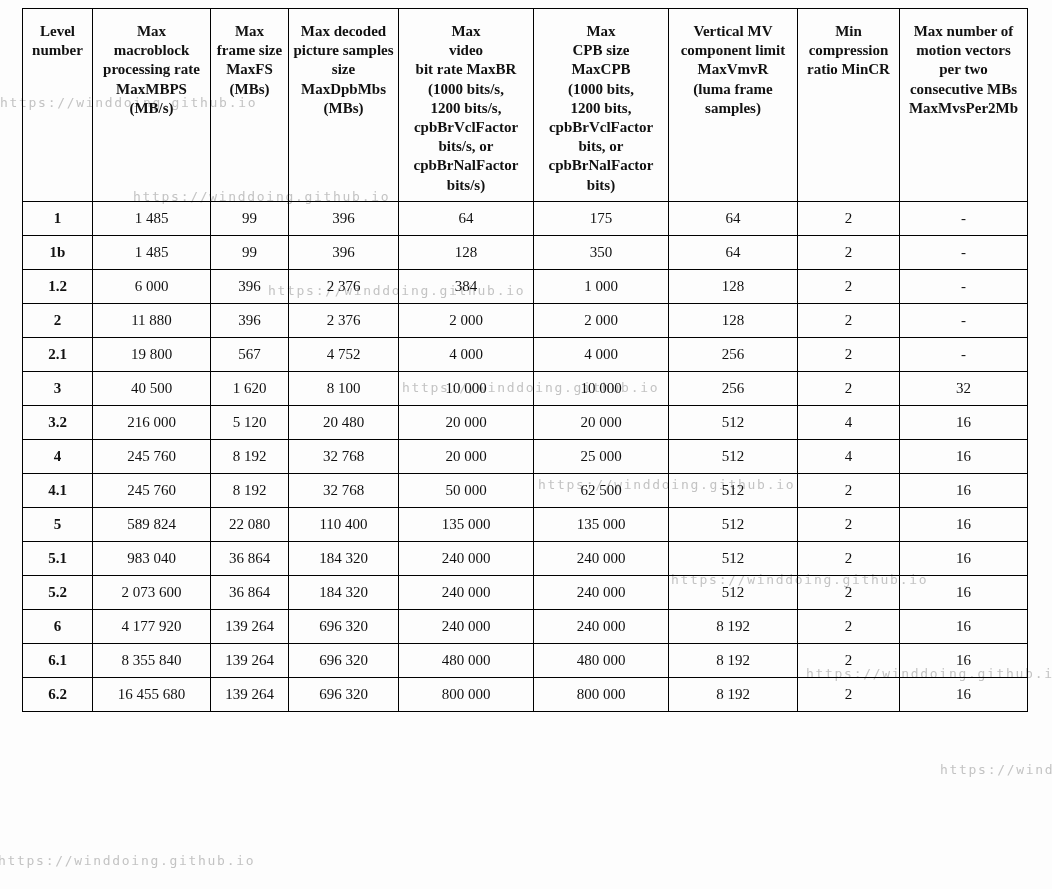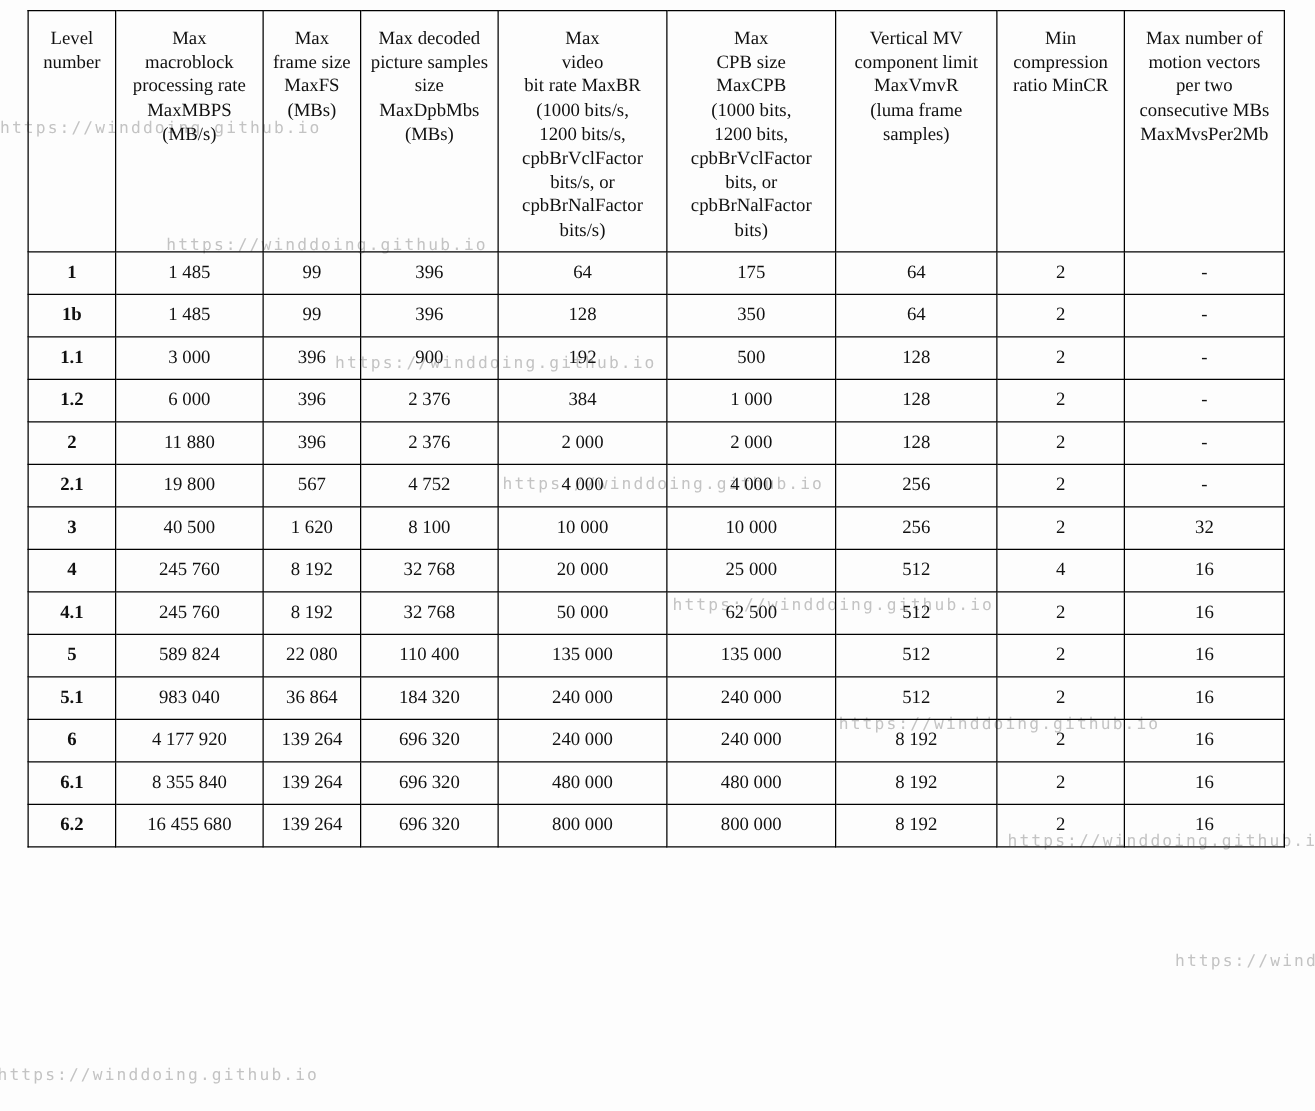--- a/index.html
+++ b/index.html
@@ -41,21 +41,21 @@
   .levels-table th, .levels-table td {
     border: 1.5px solid #000000;
     background: transparent;
     text-align: center;
     overflow: hidden;
   }
   .levels-table thead tr {
     height: 192px;
   }
   .levels-table th.col-header {
-    font-weight: normal;
+    font-weight: bold;
     font-size: 15px;
     line-height: 1.28;
     vertical-align: top;
     padding: 13px 1px 6px 1px;
     white-space: pre-line;
   }
   .levels-table tbody tr {
     height: 34px;
   }
   .levels-table tbody td, .levels-table tbody th {
@@ -162,31 +162,20 @@
         <td class="data-cell">1 485</td>
         <td class="data-cell">99</td>
         <td class="data-cell">396</td>
         <td class="data-cell">128</td>
         <td class="data-cell">350</td>
         <td class="data-cell">64</td>
         <td class="data-cell">2</td>
         <td class="data-cell">-</td>
       </tr>
       <tr>
-        <th class="level-cell">1.1</th>
-        <td class="data-cell">3 000</td>
-        <td class="data-cell">396</td>
-        <td class="data-cell">900</td>
-        <td class="data-cell">192</td>
-        <td class="data-cell">500</td>
-        <td class="data-cell">128</td>
-        <td class="data-cell">2</td>
-        <td class="data-cell">-</td>
-      </tr>
-      <tr>
         <th class="level-cell">1.2</th>
         <td class="data-cell">6 000</td>
         <td class="data-cell">396</td>
         <td class="data-cell">2 376</td>
         <td class="data-cell">384</td>
         <td class="data-cell">1 000</td>
         <td class="data-cell">128</td>
         <td class="data-cell">2</td>
         <td class="data-cell">-</td>
       </tr>
@@ -217,20 +206,31 @@
         <td class="data-cell">40 500</td>
         <td class="data-cell">1 620</td>
         <td class="data-cell">8 100</td>
         <td class="data-cell">10 000</td>
         <td class="data-cell">10 000</td>
         <td class="data-cell">256</td>
         <td class="data-cell">2</td>
         <td class="data-cell">32</td>
       </tr>
       <tr>
+        <th class="level-cell">3.2</th>
+        <td class="data-cell">216 000</td>
+        <td class="data-cell">5 120</td>
+        <td class="data-cell">20 480</td>
+        <td class="data-cell">20 000</td>
+        <td class="data-cell">20 000</td>
+        <td class="data-cell">512</td>
+        <td class="data-cell">4</td>
+        <td class="data-cell">16</td>
+      </tr>
+      <tr>
         <th class="level-cell">4</th>
         <td class="data-cell">245 760</td>
         <td class="data-cell">8 192</td>
         <td class="data-cell">32 768</td>
         <td class="data-cell">20 000</td>
         <td class="data-cell">25 000</td>
         <td class="data-cell">512</td>
         <td class="data-cell">4</td>
         <td class="data-cell">16</td>
       </tr>
@@ -261,20 +261,31 @@
         <td class="data-cell">983 040</td>
         <td class="data-cell">36 864</td>
         <td class="data-cell">184 320</td>
         <td class="data-cell">240 000</td>
         <td class="data-cell">240 000</td>
         <td class="data-cell">512</td>
         <td class="data-cell">2</td>
         <td class="data-cell">16</td>
       </tr>
       <tr>
+        <th class="level-cell">5.2</th>
+        <td class="data-cell">2 073 600</td>
+        <td class="data-cell">36 864</td>
+        <td class="data-cell">184 320</td>
+        <td class="data-cell">240 000</td>
+        <td class="data-cell">240 000</td>
+        <td class="data-cell">512</td>
+        <td class="data-cell">2</td>
+        <td class="data-cell">16</td>
+      </tr>
+      <tr>
         <th class="level-cell">6</th>
         <td class="data-cell">4 177 920</td>
         <td class="data-cell">139 264</td>
         <td class="data-cell">696 320</td>
         <td class="data-cell">240 000</td>
         <td class="data-cell">240 000</td>
         <td class="data-cell">8 192</td>
         <td class="data-cell">2</td>
         <td class="data-cell">16</td>
       </tr>

